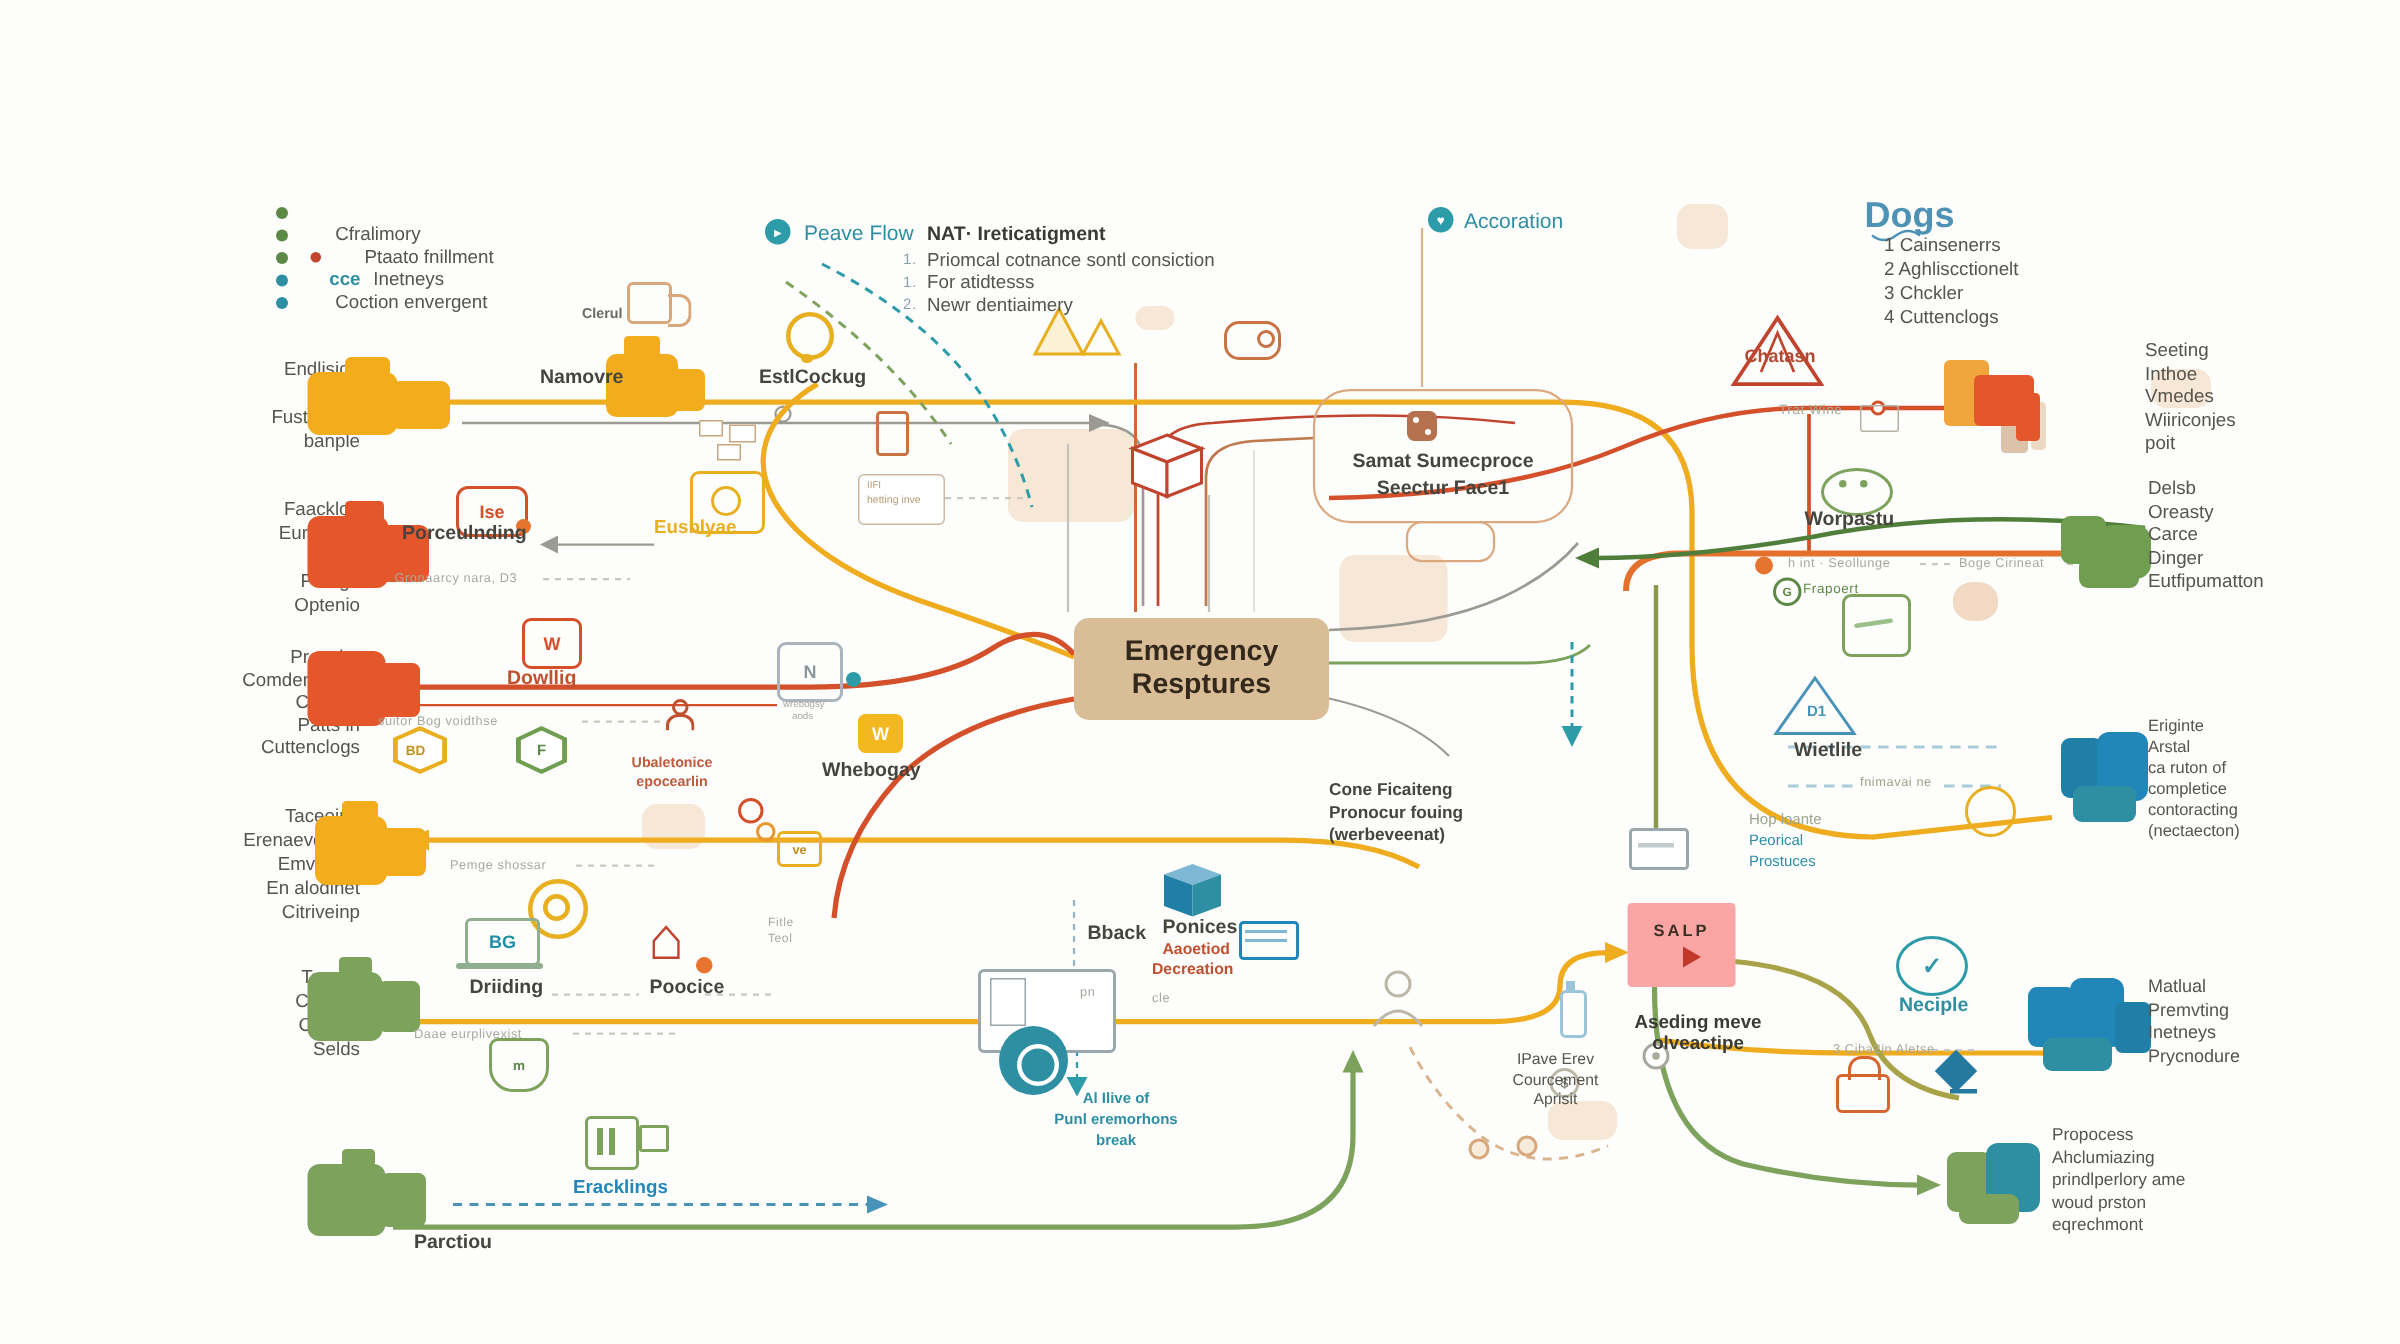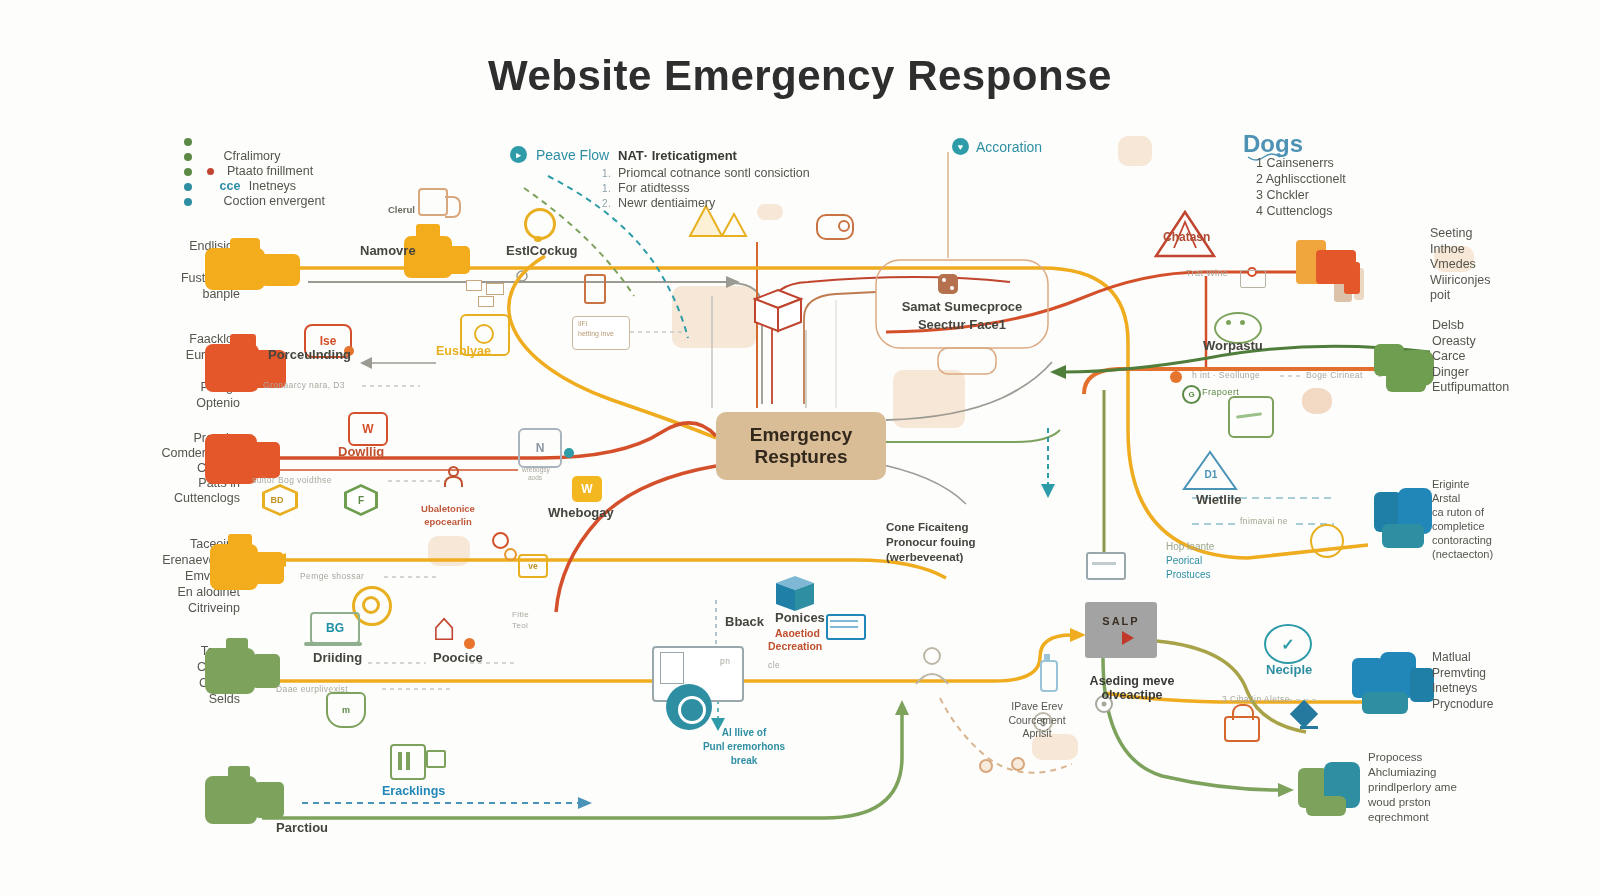--- a/index.html
+++ b/index.html
@@ -142,31 +142,30 @@
     <circle cx="1043" cy="722" r="9" stroke="#BDB7A8" stroke-width="2" fill="#fff"></circle>
     <circle cx="1104" cy="704" r="8" stroke="#A8A89E" stroke-width="2" fill="#fff"></circle>
     <circle cx="1104" cy="704" r="2.5" fill="#A8A89E"></circle>
 
     <circle cx="737" cy="669" r="5" fill="#D4502A"></circle>
     <path d="M737,674 V690" stroke="#D4502A" stroke-width="2" fill="none"></path>
 
     <path d="M1248,157 q8,6 16,0 q8,-6 16,0" stroke="#4E93B5" stroke-width="1.5" fill="none"></path>
   </svg>
 
-  <div class="a ttl">Website Emergency Response</div>
 
   <div class="legrow" style="left:184px;top:134px">
     <span class="dot" style="background:#5C8A46"></span></div>
   <div class="legrow" style="left:184px;top:149px">
     <span class="dot" style="background:#5C8A46"></span>
     <span style="margin-left:28px">Cfralimory</span></div>
   <div class="legrow" style="left:184px;top:164px">
     <span class="dot" style="background:#5C8A46"></span>
     <span class="dot" style="width:7px;height:7px;background:#C0442E;margin-left:12px"></span>
-    <span style="margin-left:9px">Ptaato fnillment</span></div>
+    <span style="margin-left:25px">Ptaato fnillment</span></div>
   <div class="legrow" style="left:184px;top:179px">
     <span class="dot" style="background:#2E8FA3"></span>
     <span class="teal" style="margin-left:24px;font-weight:700">cce</span>
     <span style="margin-left:5px">Inetneys</span></div>
   <div class="legrow" style="left:184px;top:194px">
     <span class="dot" style="background:#2E8FA3"></span>
     <span style="margin-left:28px">Coction envergent</span></div>
 
   <div class="badge" style="left:510px;top:146px;width:17px;height:17px;border-radius:50%;background:#2E9CA8;color:#fff;font-size:9px">▸</div>
   <div class="a teal nw" style="left:536px;top:147px;font-size:14px">Peave Flow</div>
@@ -327,21 +326,21 @@
   <div class="blob" style="left:1236px;top:414px;width:26px;height:3px;background:#9CC08A;border-radius:2px;transform:rotate(-8deg)"></div>
   <div class="blob" style="left:1302px;top:388px;width:30px;height:26px;background:#F2D9C4;border-radius:45%"></div>
   <div class="badge" style="left:1196px;top:464px;width:30px;height:20px;color:#4A93B8;font-size:10px">D1</div>
   <div class="blob" style="left:1310px;top:524px;width:30px;height:30px;border:2.5px solid #E8B020;border-radius:50%"></div>
   <div class="blob" style="left:1374px;top:492px;width:28px;height:40px;background:#1F7FA6;border-radius:6px"></div>
   <div class="blob" style="left:1398px;top:488px;width:34px;height:46px;background:#2187B8;border-radius:8px"></div>
   <div class="blob" style="left:1382px;top:524px;width:42px;height:24px;background:#2E8FA3;border-radius:6px"></div>
   <div class="blob" style="left:1086px;top:552px;width:36px;height:24px;border:2px solid #9AA7AD;border-radius:3px;background:#fff"></div>
   <div class="blob" style="left:1092px;top:562px;width:24px;height:3px;background:#C2CBCF"></div>
 
-  <div class="blob ebox" style="left:1085px;top:602px;width:72px;height:56px;background:#a3a3a3;border-radius:3px">
+  <div class="blob ebox" style="left:1085px;top:602px;width:72px;height:56px;background:#fca5a5;border-radius:3px">
     <span style="font-size:11px;letter-spacing:2px;color:#3A2F22;margin-bottom:4px">SALP</span>
     <span style="display:inline-block;width:0;height:0;border-top:7px solid transparent;border-bottom:7px solid transparent;border-left:12px solid #C0392B;margin-left:14px"></span>
   </div>
   <div class="blob" style="left:1040px;top:660px;width:14px;height:28px;border:2px solid #9BC4D8;border-radius:4px"></div>
   <div class="blob" style="left:1044px;top:654px;width:6px;height:6px;background:#9BC4D8"></div>
   <div class="badge" style="left:1037px;top:714px;width:12px;height:16px;color:#8A8A80;font-size:10px">$</div>
 
   <div class="badge" style="left:1264px;top:624px;width:44px;height:36px;border:2.5px solid #2E9CA8;border-radius:50%;color:#2E9CA8;font-size:16px">✓</div>
   <div class="blob" style="left:1352px;top:658px;width:32px;height:40px;background:#2187B8;border-radius:6px"></div>
   <div class="blob" style="left:1380px;top:652px;width:36px;height:46px;background:#2187B8;border-radius:8px"></div>

